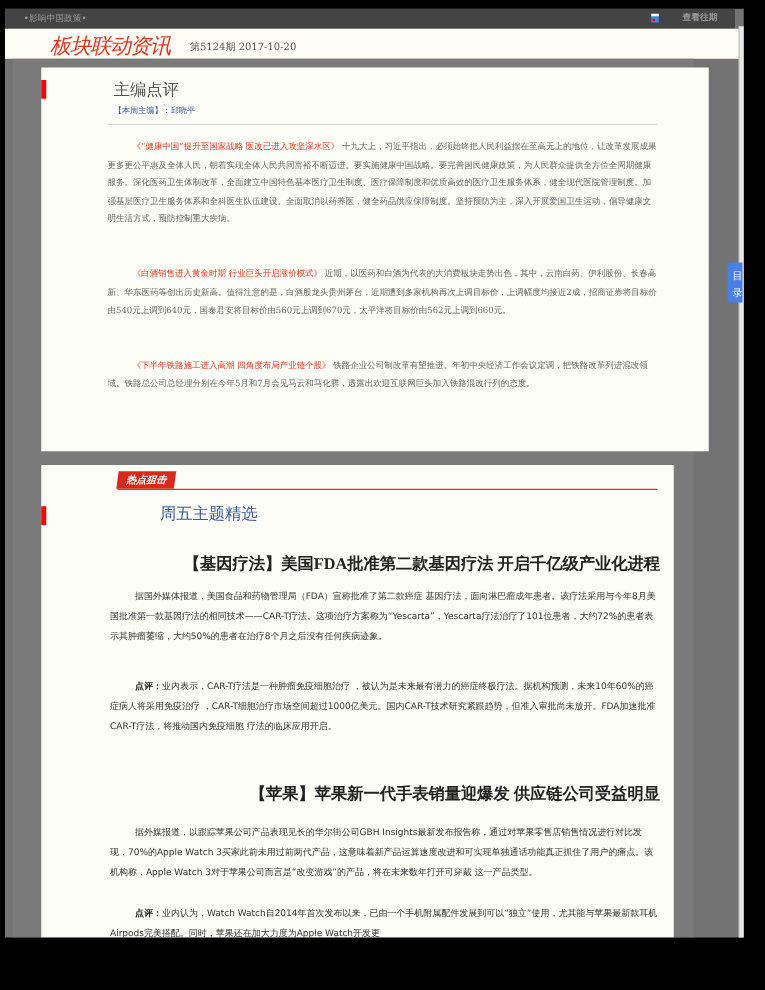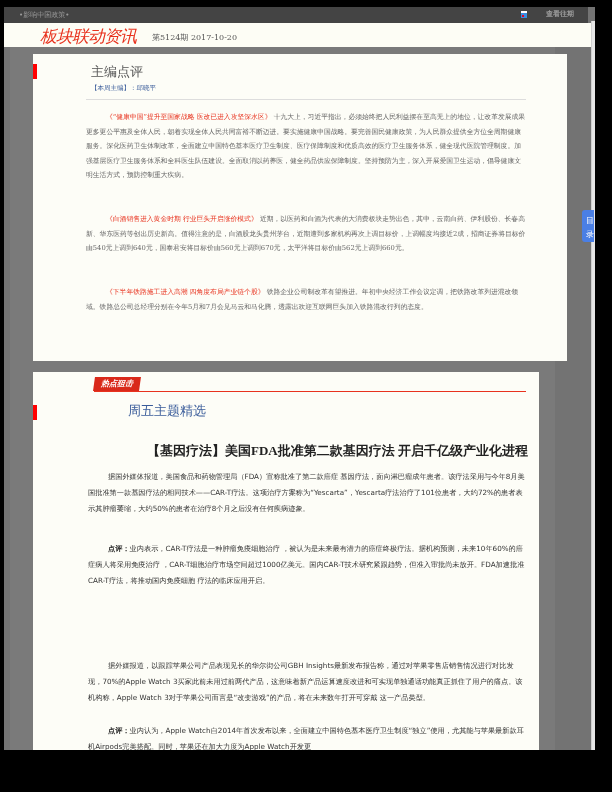--- a/index.html
+++ b/index.html
@@ -127,22 +127,23 @@
     <div id="hot-line"></div>
     <div class="redmark"></div>
     <div class="sec-title">周五主题精选</div>
 
     <div class="art-title" style="top:70px;">【基因疗法】美国FDA批准第二款基因疗法 开启千亿级产业化进程</div>
     <p class="art-para" style="top:97px;">据国外媒体报道，美国食品和药物管理局（FDA）宣称批准了第二款癌症 基因疗法，面向淋巴瘤成年患者。该疗法采用与今年8月美国批准第一款基因疗法的相同技术——CAR-T疗法。这项治疗方案称为“Yescarta”，Yescarta疗法治疗了101位患者，大约72%的患者表示其肿瘤萎缩，大约50%的患者在治疗8个月之后没有任何疾病迹象。</p>
     <p class="art-para" style="top:169px;">
       <b>点评：</b><span>业内表示，CAR-T疗法是一种肿瘤免疫细胞治疗 ，被认为是未来最有潜力的癌症终极疗法。据机构预测，未来10年60%的癌症病人将采用免疫治疗 ，CAR-T细胞治疗市场空间超过1000亿美元。国内CAR-T技术研究紧跟趋势，但准入审批尚未放开。FDA加速批准CAR-T疗法，将推动国内免疫细胞 疗法的临床应用开启。</span>
     </p>
 
+    <div class="art-title" style="top:254px;">【苹果】苹果新一代手表销量迎爆发 供应链公司受益明显</div>
     <p class="art-para" style="top:286px;">据外媒报道，以跟踪苹果公司产品表现见长的华尔街公司GBH Insights最新发布报告称，通过对苹果零售店销售情况进行对比发现，70%的Apple Watch 3买家此前未用过前两代产品，这意味着新产品运算速度改进和可实现单独通话功能真正抓住了用户的痛点。该机构称，Apple Watch 3对于苹果公司而言是“改变游戏”的产品，将在未来数年打开可穿戴 这一产品类型。</p>
     <p class="art-para" style="top:351px;">
-      <b>点评：</b><span>业内认为，Apple Watch自2014年首次发布以来，全面建立中国特色基本医疗卫生制度“独立”使用，尤其能与苹果最新款耳机Airpods完美搭配。同时，苹果还在加大力度为Apple Watch开发更</span>
+      <b>点评：</b><span>业内认为，Watch Watch自2014年首次发布以来，已由一个手机附属配件发展到可以“独立”使用，尤其能与苹果最新款耳机Airpods完美搭配。同时，苹果还在加大力度为Apple Watch开发更</span>
     </p>
   </div>
 
   <div id="scrollbar"></div>
 </div>
 
 <div id="toc-btn">目录</div>
 
 </body></html>

